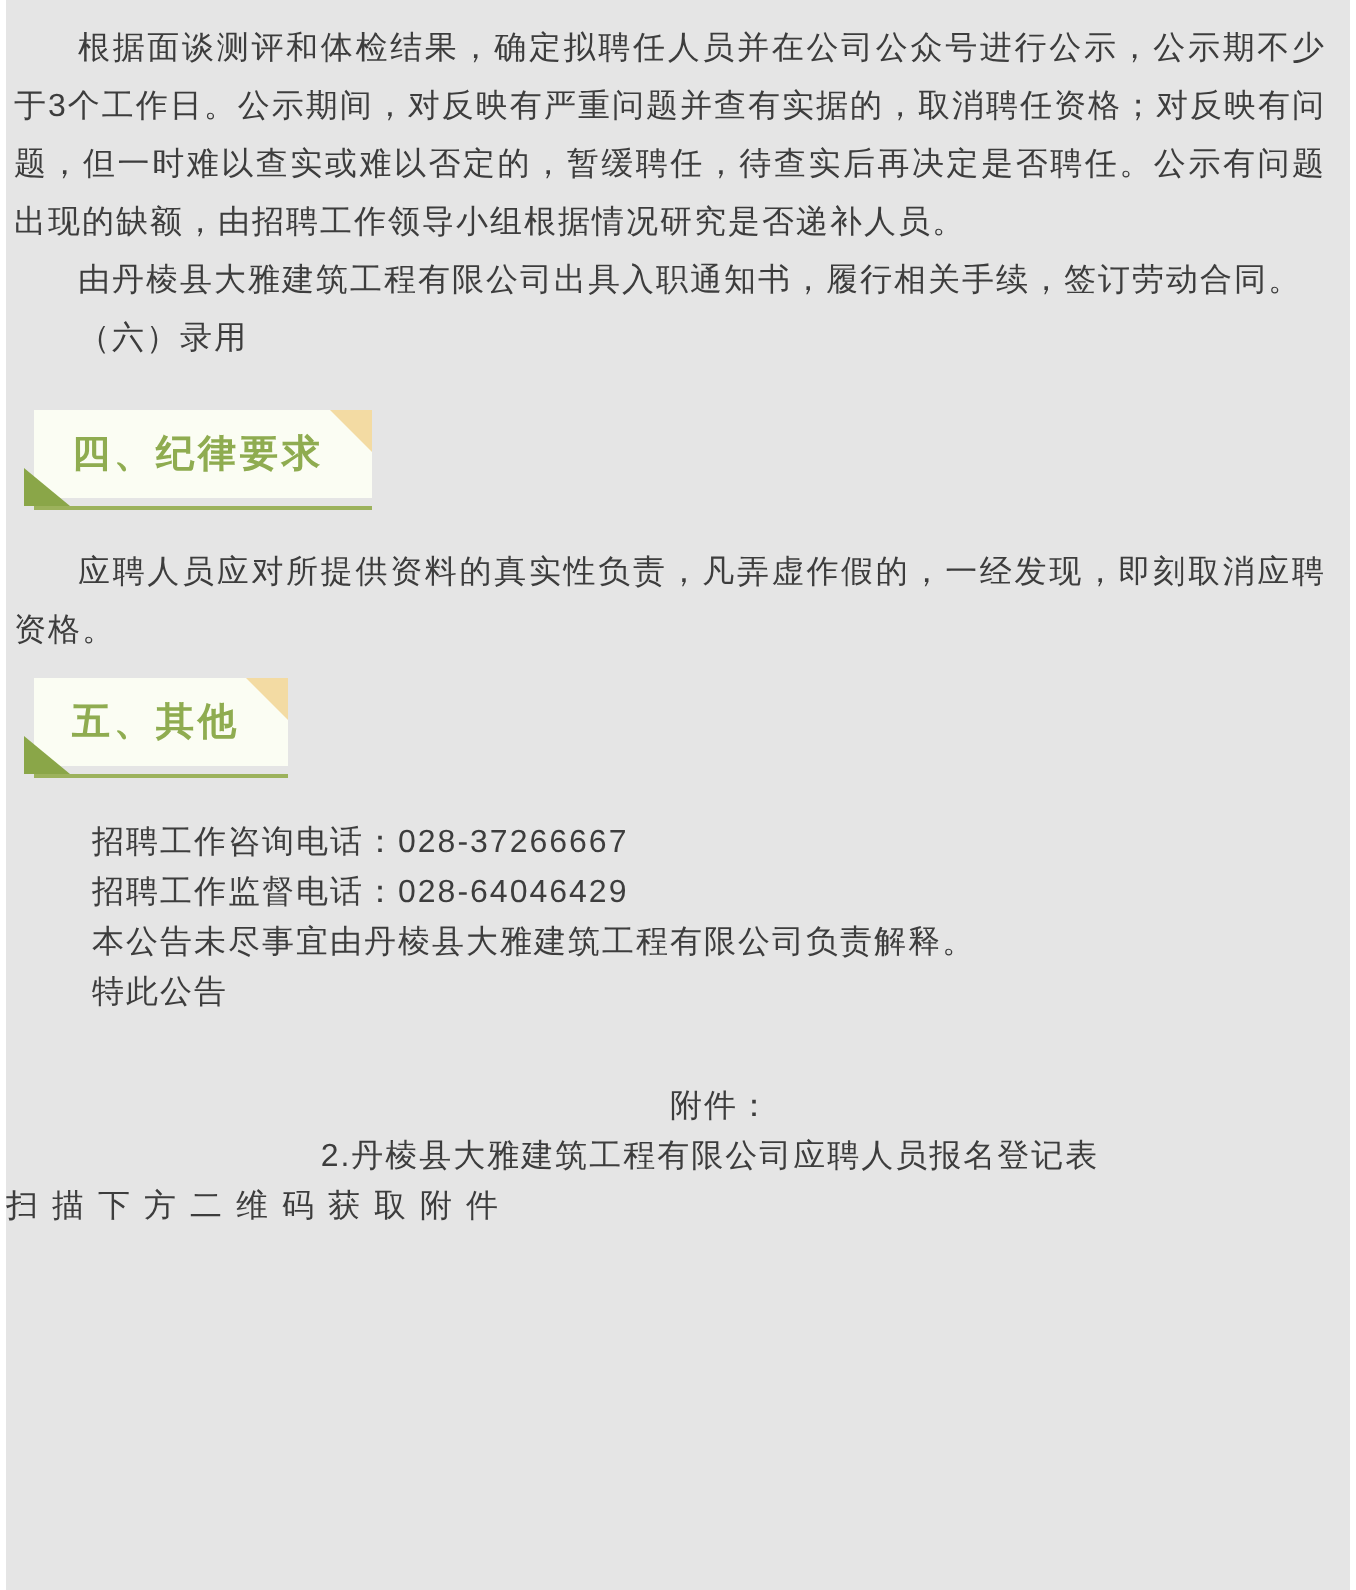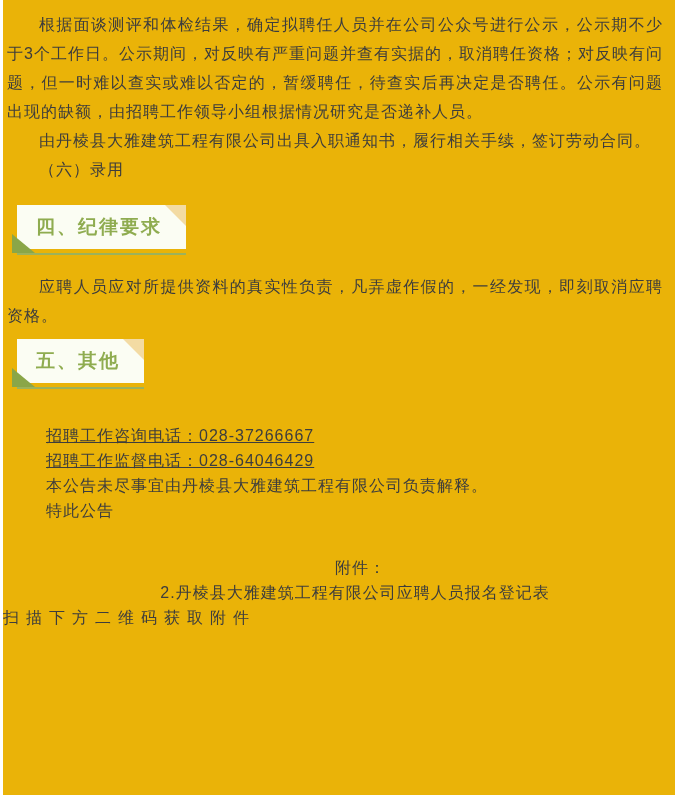--- a/index.html
+++ b/index.html
@@ -3,21 +3,21 @@
 <meta charset="utf-8">
 <style>
   * { box-sizing: border-box; margin: 0; padding: 0; }
   html, body { background: #ffffff; }
   body { font-family: "Liberation Sans", "DejaVu Sans", sans-serif; }
 
   .page {
     position: relative;
     width: 678px;
     height: 795px;
-    background: #eab308;
+    background: #e5e5e5;
     border-left: 3px solid #ffffff;
     border-right: 3px solid #ffffff;
     color: #3d3d3d;
     overflow: hidden;
   }
 
   
   .top-text {
     padding: 10px 12px 0 4px;
     font-size: 16px;
@@ -82,21 +82,21 @@
 
   
   .lower {
     font-size: 16px;
     line-height: 25px;
     letter-spacing: 1px;
   }
   .lower p { margin: 0; }
   .pl-main { padding-left: 43px; }
   .pl-item { padding-left: 32px; }
-  .phones { margin-top: 34px; text-decoration: underline; }
+  .phones { margin-top: 20px; }
   .interpretation { margin-top: 25px; }
   .notice { margin-top: 21px; }
   .attachments { margin-top: 32px; text-align: center; }
   .qr-hint {
     margin-top: 82px;
     margin-left: 263px;
     letter-spacing: 7px;
     white-space: nowrap;
   }
 </style>

